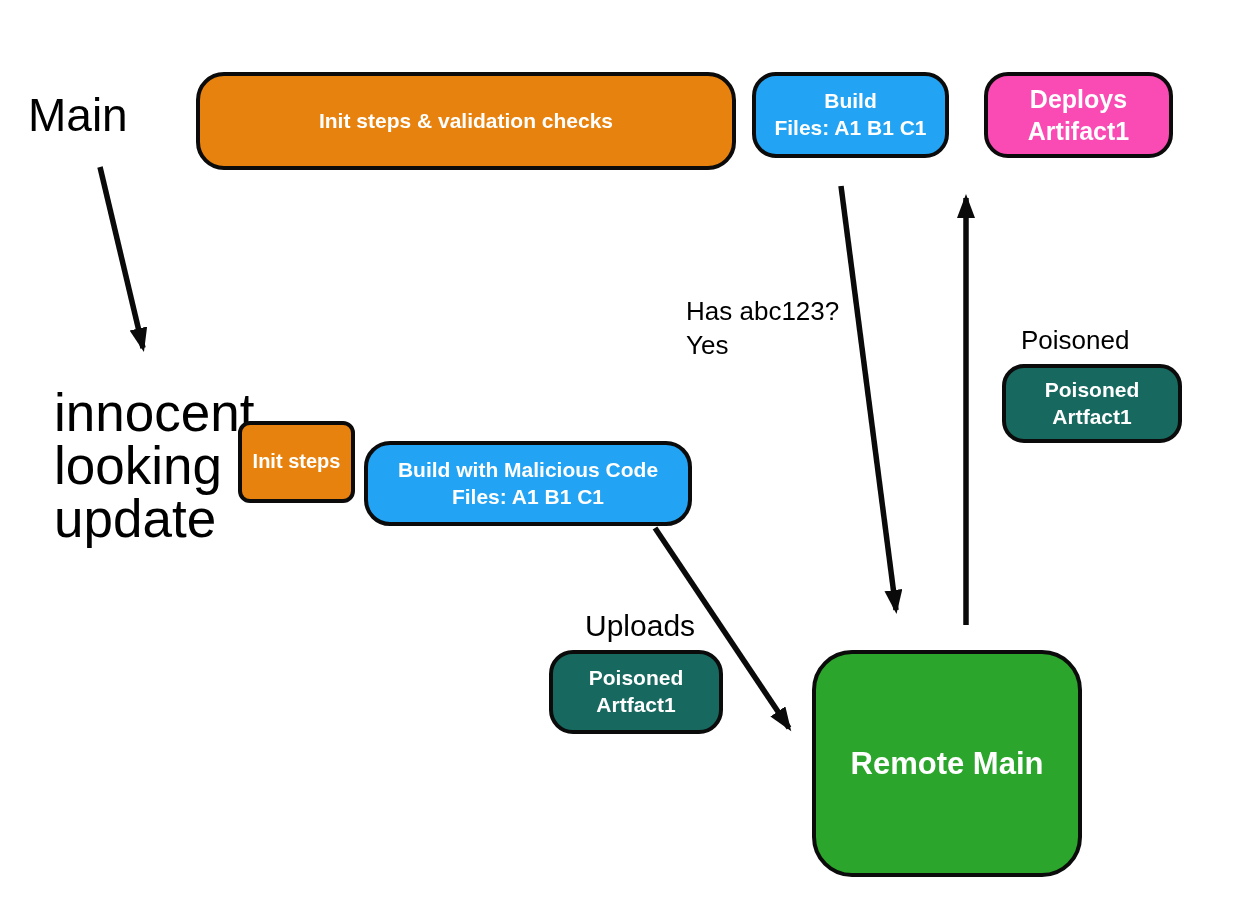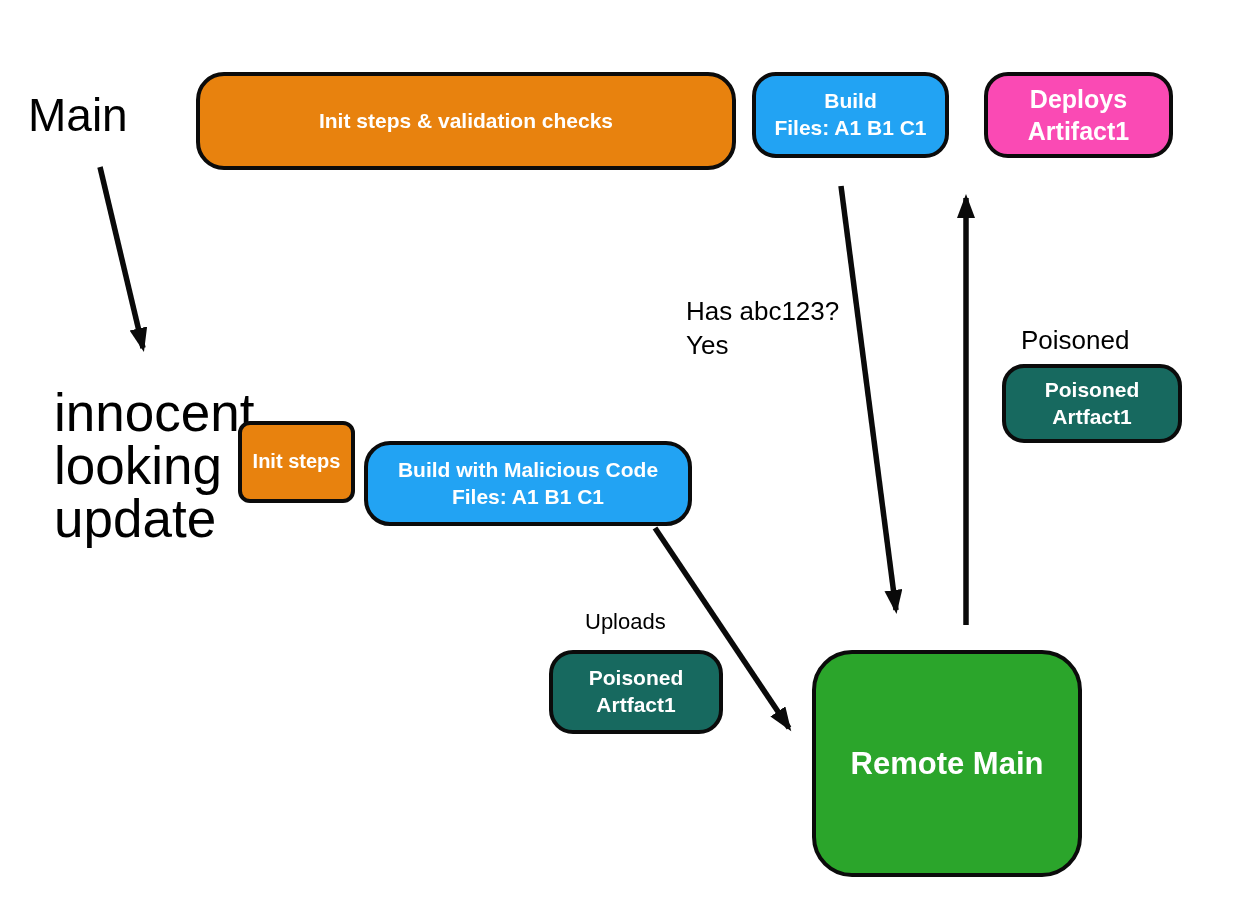--- a/index.html
+++ b/index.html
@@ -38,21 +38,21 @@
     line-height: 1.28;
   }
   .freetext {
     position: absolute;
     color: #000000;
     white-space: pre-line;
   }
   .label-main      { left: 28px;  top: 90px;  font-size: 46px; line-height: 1.1; }
   .label-innocent  { left: 44px;  top: 386px; font-size: 53px; line-height: 53px; margin-left: 10px; }
   .label-hashq     { left: 686px; top: 294px; font-size: 26px; line-height: 34px; }
-  .label-uploads   { left: 585px; top: 609px; font-size: 22px; }
+  .label-uploads   { left: 585px; top: 609px; font-size: 30px; }
   .label-downloads { left: 1021px; top: 325px; font-size: 26px; }
 
   .node-init-validation { left: 196px;  top: 72px;  width: 540px; height: 98px;  border-radius: 28px; font-size: 21px; }
   .node-build-main      { left: 752px;  top: 72px;  width: 197px; height: 86px;  border-radius: 24px; font-size: 21px; }
   .node-deploys         { left: 984px;  top: 72px;  width: 189px; height: 86px;  border-radius: 24px; font-size: 25px; }
   .node-init-steps      { left: 238px;  top: 421px; width: 117px; height: 82px;  border-radius: 12px; font-size: 20px; }
   .node-build-malicious { left: 364px;  top: 421px; width: 328px; height: 85px;  border-radius: 26px; font-size: 21px; }
   .node-poisoned-upload   { left: 549px;  top: 650px; width: 174px; height: 84px; border-radius: 24px; font-size: 21px; }
   .node-poisoned-download { left: 1002px; top: 364px; width: 180px; height: 79px; border-radius: 22px; font-size: 21px; }
   .node-remote-cache    { left: 812px;  top: 650px; width: 270px; height: 227px; border-radius: 40px; font-size: 31px; }

